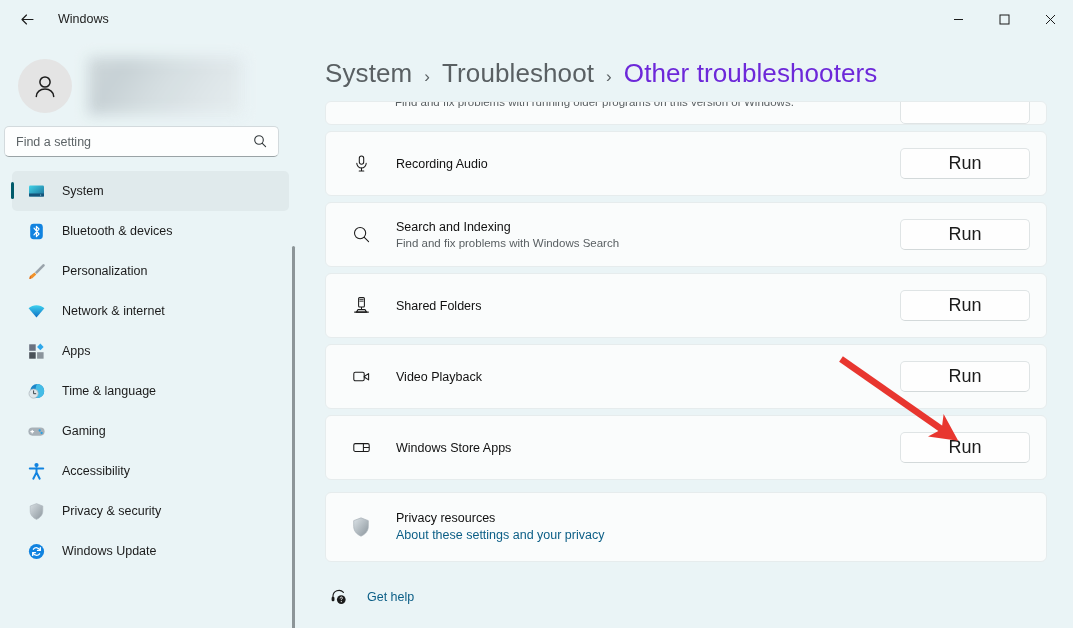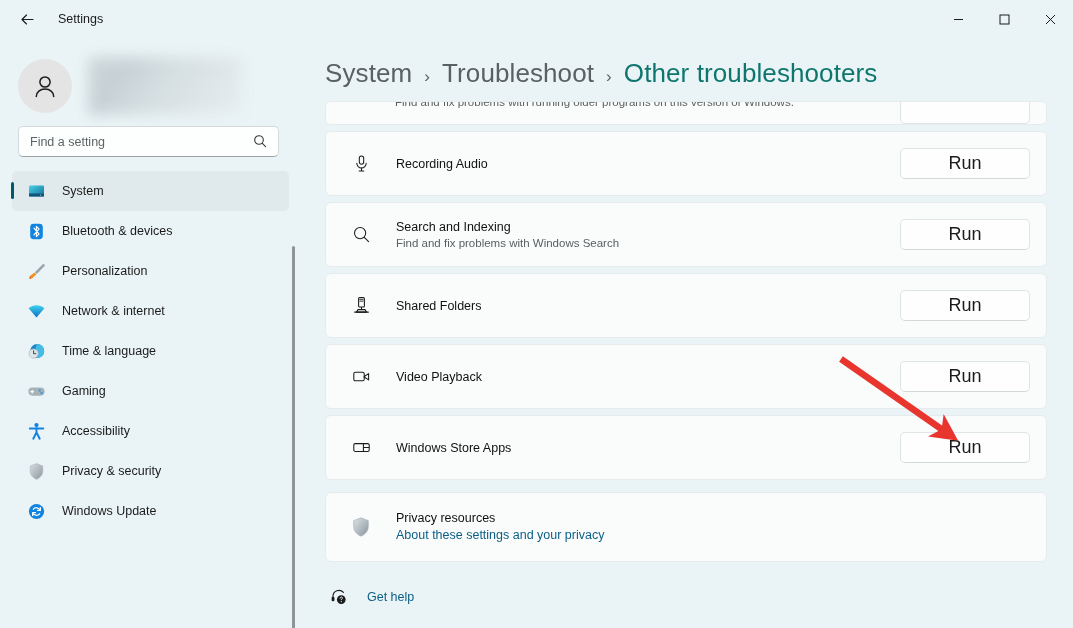--- a/index.html
+++ b/index.html
@@ -67,21 +67,21 @@
   }
   .avatar svg { display:block; }
   .profile-name {
     margin-left: 16px;
     width: 155px; height: 58px;
     border-radius: 2px;
     background: linear-gradient(125deg,#cdd6d9 0%,#c6d0d4 22%,#d3dcdf 45%,#dde5e8 70%,#e6eef0 100%);
     filter: blur(7px);
     opacity: .95;
   }
-  .search-wrap { padding: 6px 18px 0 18px; }
+  .search-wrap { padding: 6px 18px 0 4px; }
   .search-box {
     position: relative;
     height: 31px;
     background: #fdfefe;
     border: 1px solid #d3dadd;
     border-bottom-color: #9aa3a6;
     border-radius: 5px;
     display: flex; align-items: center;
   }
   .search-box input {
@@ -143,21 +143,21 @@
     width: 776px; height: 590px;
     overflow: hidden;
   }
   .breadcrumb {
     display: flex; align-items: baseline;
     padding: 20px 0 0 28px;
     font-size: 26px;
     letter-spacing: .1px;
   }
   .bc-seg { color: #5a6063; }
-  .bc-seg.current { color: #0f766e; }
+  .bc-seg.current { color: #6d28d9; }
   .bc-sep {
     margin: 0 12px;
     color: #5a6063;
     font-size: 17px;
   }
 
   .list {
     position: absolute;
     left: 28px; top: 63px;
     width: 722px;
@@ -238,21 +238,21 @@
 <body>
 
 <div class="window">
 
   <div class="titlebar">
     <div class="back-btn">
       <svg width="17" height="17" viewBox="0 0 17 17" fill="none">
         <path d="M14 8.5H3M3 8.5L7.5 4M3 8.5L7.5 13" stroke="#1b1b1b" stroke-width="1.15" stroke-linecap="round" stroke-linejoin="round"></path>
       </svg>
     </div>
-    <span class="title-text">Settings</span>
+    <span class="title-text">Windows</span>
     <div class="win-controls">
       <div class="win-btn">
         <svg width="11" height="11" viewBox="0 0 11 11">
           <path d="M1 5.5H10" stroke="#1b1b1b" stroke-width="1"></path>
         </svg>
       </div>
       <div class="win-btn">
         <svg width="11" height="11" viewBox="0 0 11 11">
           <rect x="1" y="1" width="9" height="9" stroke="#1b1b1b" stroke-width="1" fill="none"></rect>
         </svg>
@@ -337,20 +337,31 @@
               <stop offset="0" stop-color="#3fd1ef"></stop>
                   <stop offset="1" stop-color="#0d6fc4"></stop>
             </linearGradient>
               </defs>
             <path d="M1.6 6.2C3.8 4.3 6.5 3.3 9.5 3.3s5.7 1 7.9 2.9L9.5 15.4 1.6 6.2z" fill="url(#gWifi)"></path>
           </svg>
         </span>
         <span class="nav-label">Network &amp; internet</span>
       </div>
 
+      <div class="nav-item">
+        <span class="nav-icon">
+          <svg width="19" height="19" viewBox="0 0 19 19" fill="none">
+            <rect x="2.2" y="2.3" width="6.5" height="6.5" fill="#6b7280"></rect>
+            <rect x="2.2" y="10.2" width="6.5" height="6.5" fill="#4b5259"></rect>
+            <rect x="10.1" y="10.2" width="6.5" height="6.5" fill="#8b949c"></rect>
+            <path d="M13.35 1.6l3.3 3.3-3.3 3.3-3.3-3.3z" fill="#2ea7ea"></path>
+          </svg>
+        </span>
+        <span class="nav-label">Apps</span>
+      </div>
 
 
       <div class="nav-item">
         <span class="nav-icon">
           <svg width="19" height="19" viewBox="0 0 19 19" fill="none">
             <circle cx="10.2" cy="9" r="7" fill="#1b86c9"></circle>
             <path d="M10.2 2a7 7 0 0 1 0 14c-2.2-2-2.2-12 0-14z" fill="#44bce6"></path>
             <circle cx="6.6" cy="11.6" r="4.6" fill="#dfe6ea"></circle>
             <circle cx="6.6" cy="11.6" r="4.6" stroke="#a9b4ba" stroke-width=".7" fill="none"></circle>
             <path d="M6.6 8.8v2.9h2.2" stroke="#3d464b" stroke-width="1" stroke-linecap="round" fill="none"></path>

